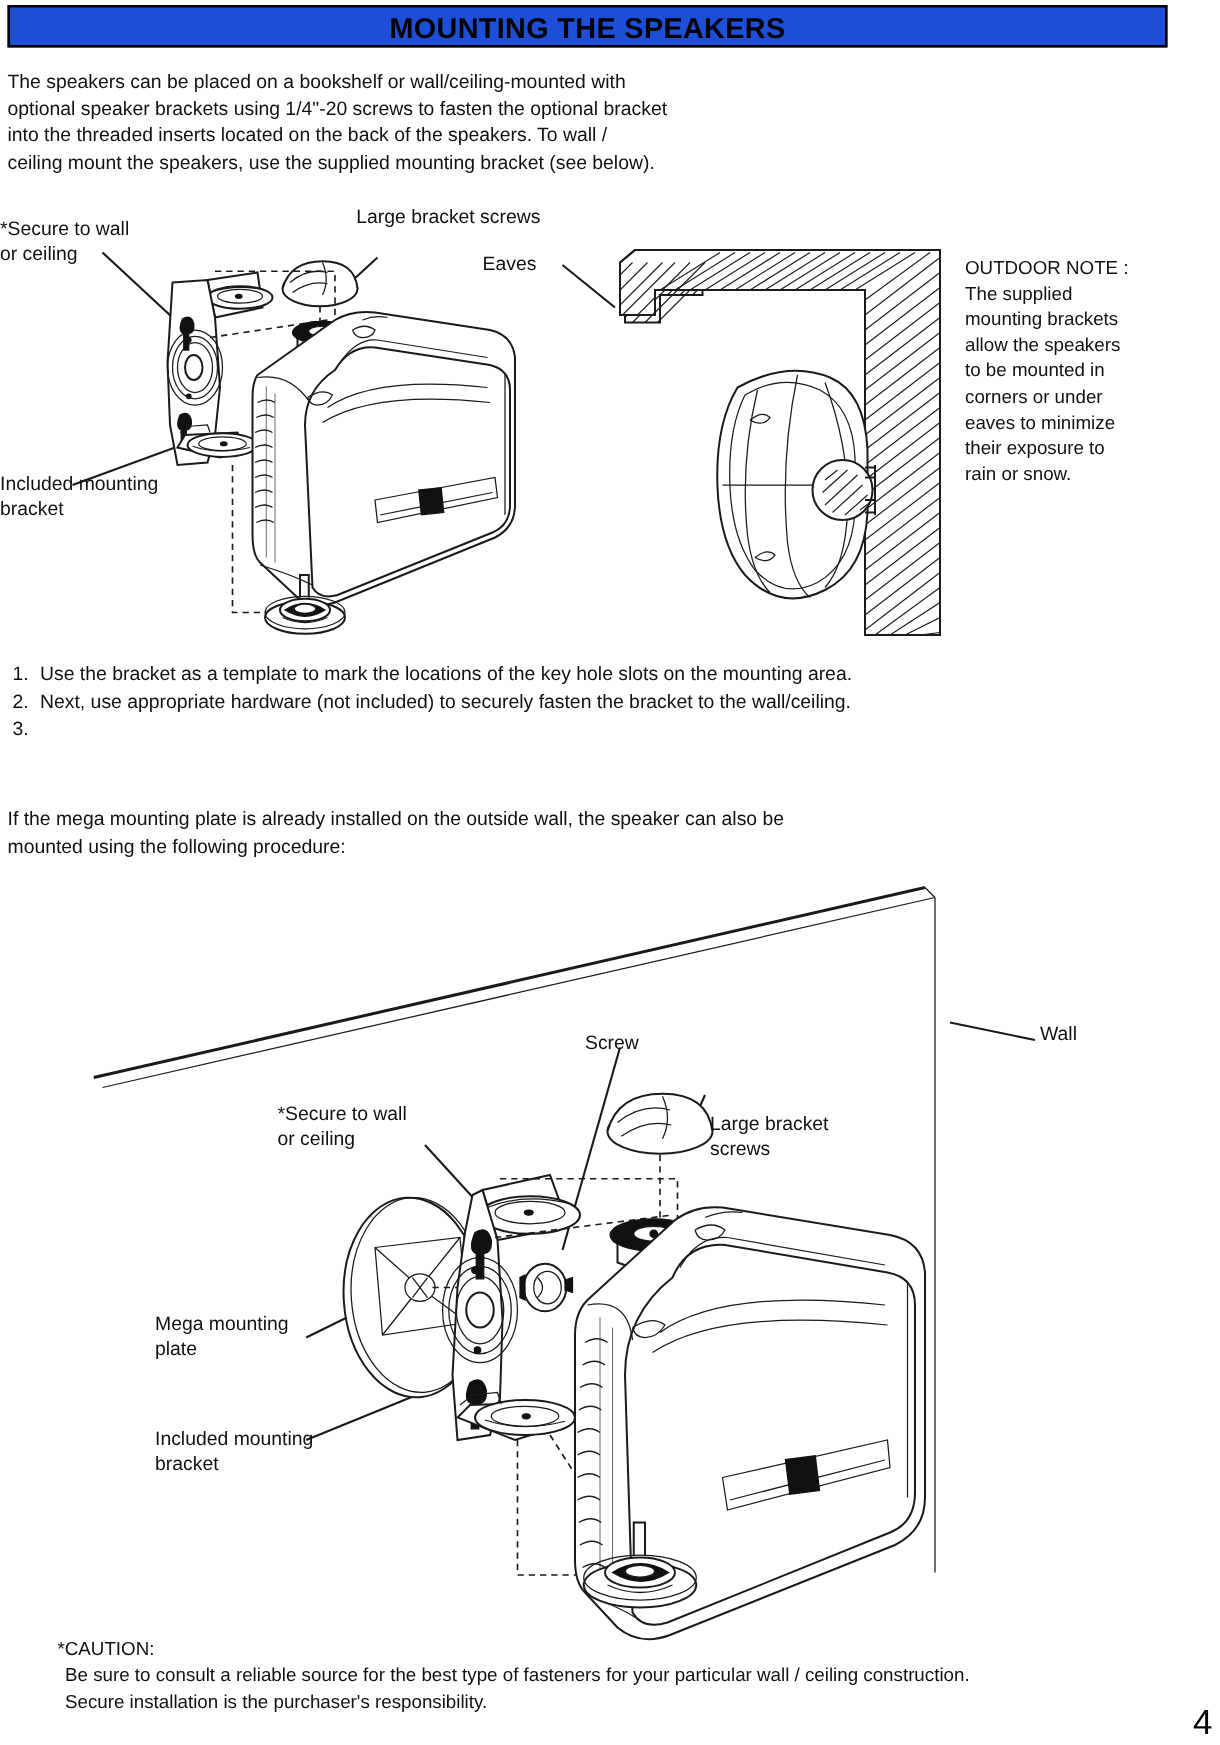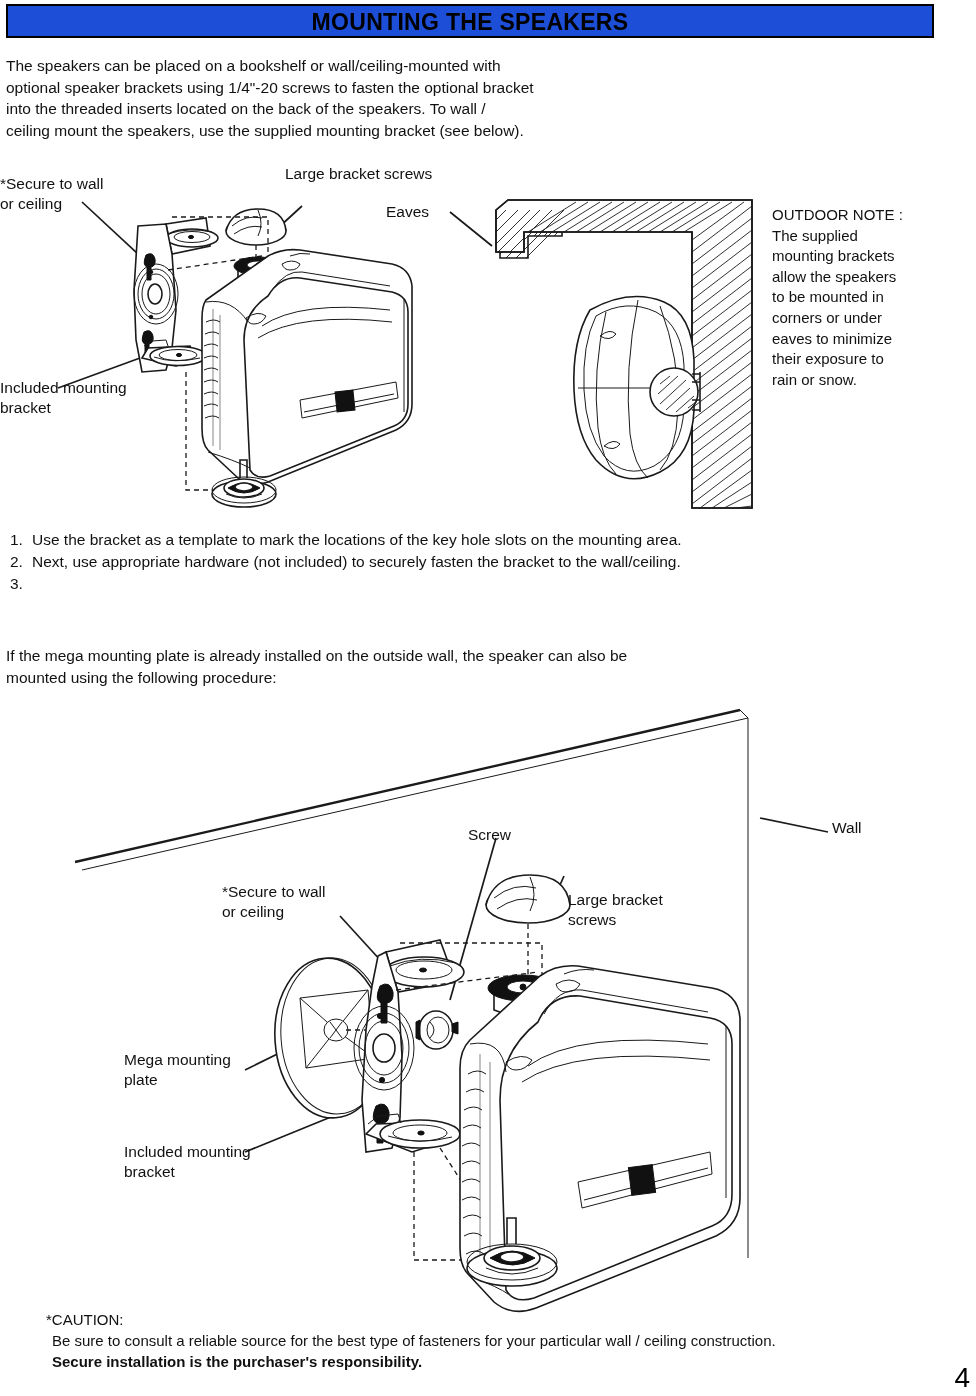--- a/index.html
+++ b/index.html
@@ -109,21 +109,21 @@
     position: absolute;
     left: 6px;
     top: 1309px;
     width: 930px;
     font-size: 15px;
     line-height: 21px;
     margin-left: 40px;
   }
   .caution .c-title { display:block; }
   .caution .c-body  { display:block; padding-left: 6px;}
-  .caution .c-bold  { display:block; padding-left: 6px; font-weight: bold; }
+  .caution .c-bold  { display:block; padding-left: 6px; font-weight: normal; }
 
   .page-number {
     position: absolute;
     right: 6px;
     bottom: 2px;
     font-size: 28px;
     color: #000;
     font-family: "Liberation Sans", sans-serif;
   }
 

